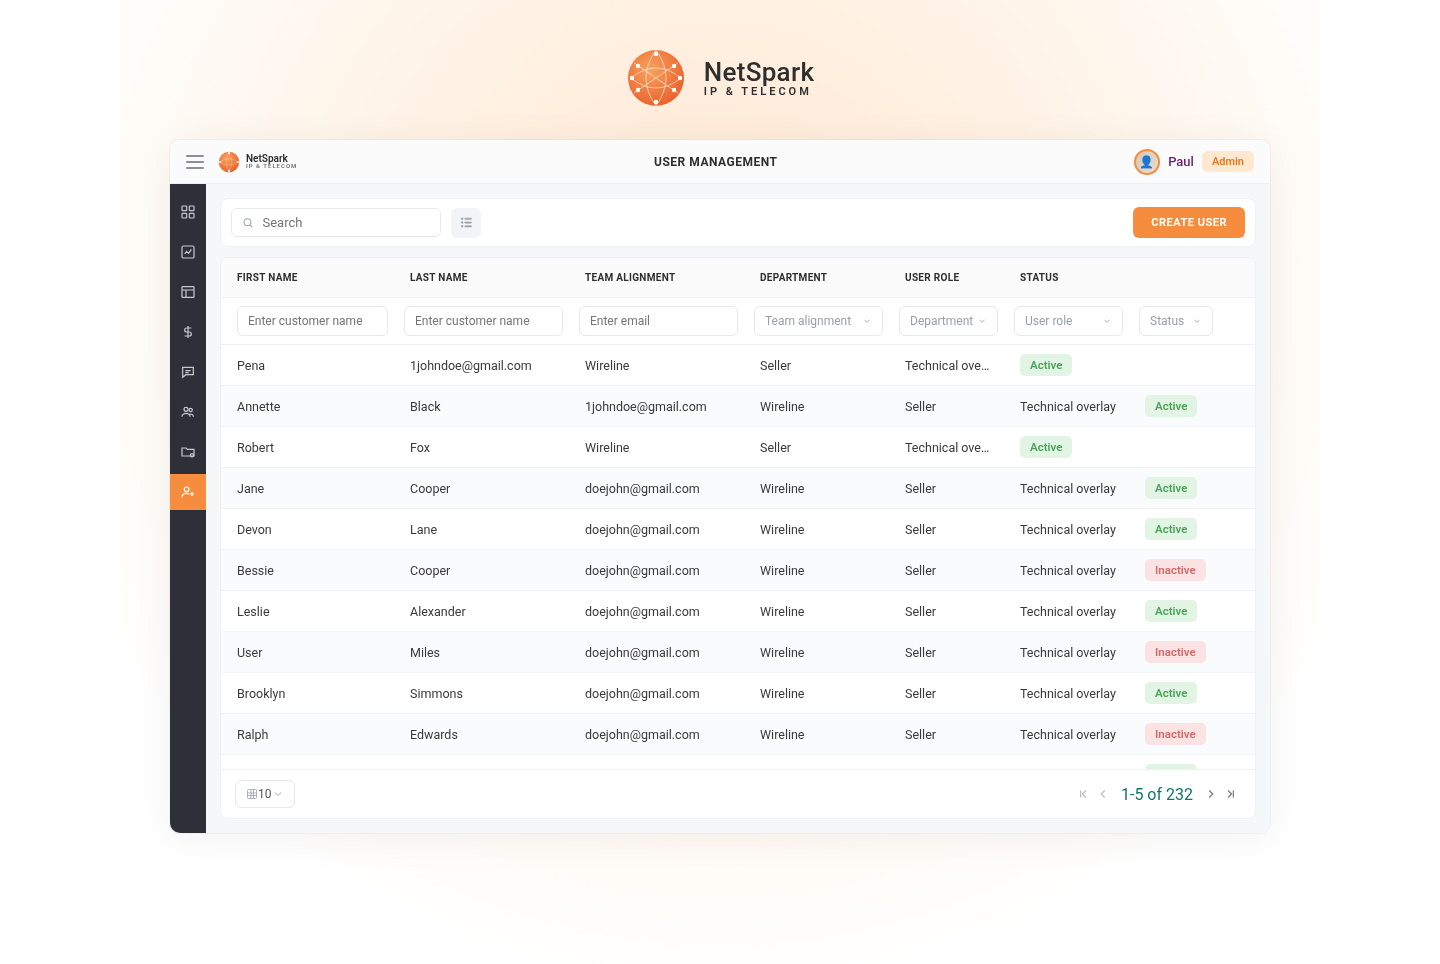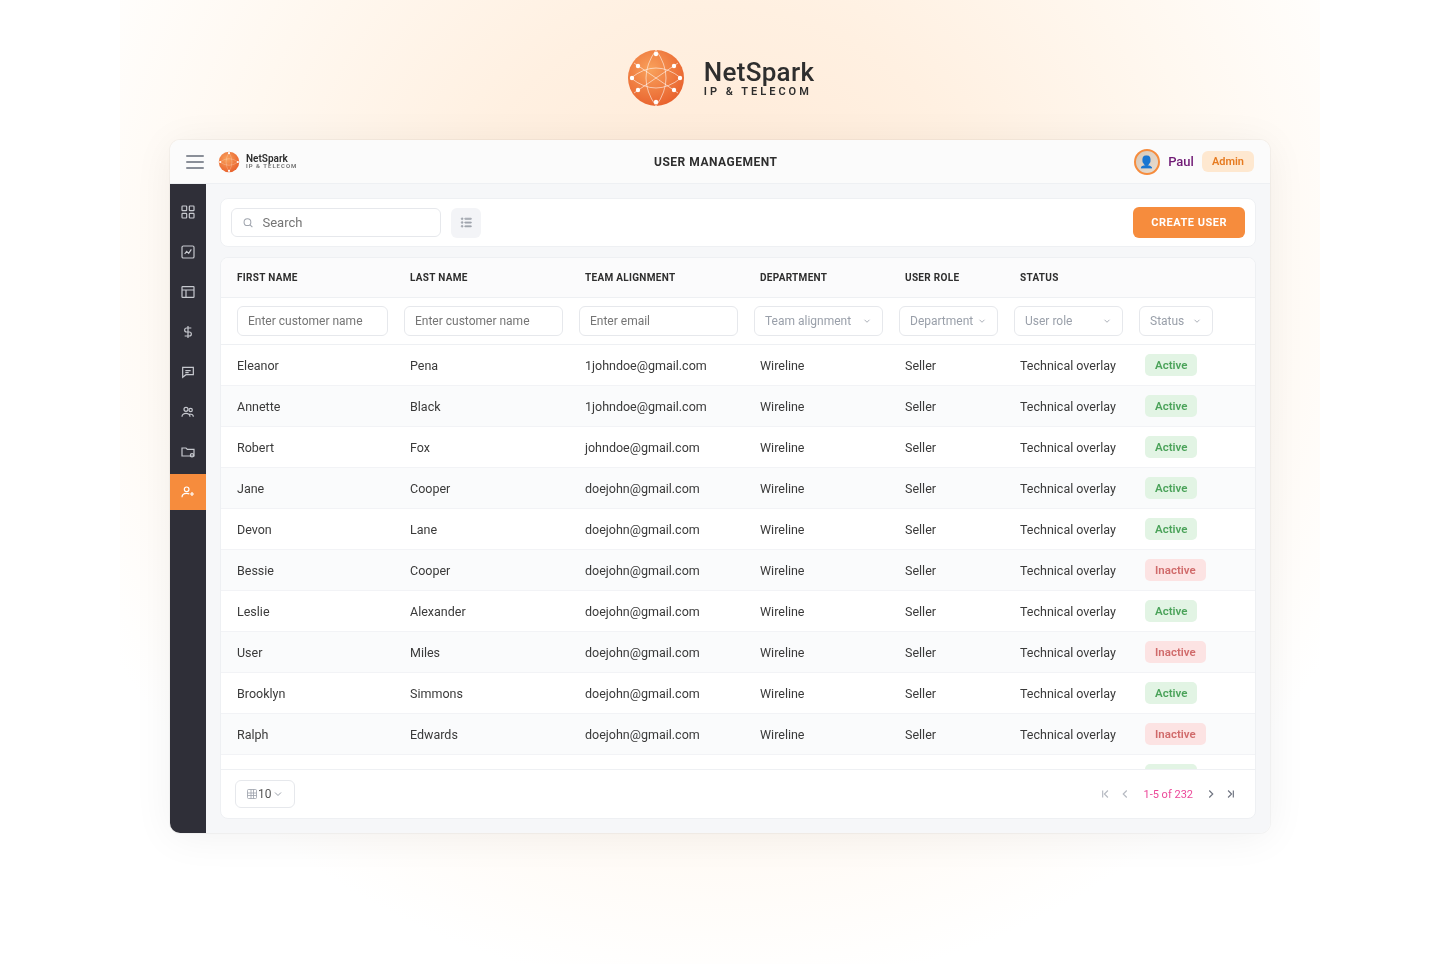--- a/index.html
+++ b/index.html
@@ -78,21 +78,21 @@
 .status-pill { display:inline-block; font-size:11.5px; font-weight:600; padding:4px 10px; border-radius:5px; }
 .status-active { background:#E2F4E4; color:#4BA35A; }
 .status-inactive { background:#FCE3E3; color:#D06A6A; }
 .frow > div:first-child, .trow > div:first-child, .thead > div:first-child { padding-left:16px; }
 
 
 .pager { display:flex; align-items:center; padding:10px 14px; border-top:1px solid #EEF0F3; }
 .page-size { display:flex; align-items:center; border:1px solid #E6E8EC; border-radius:6px; padding:6px 10px; font-size:12px; color:#555; cursor:pointer; }
 .page-size svg { width:12px; height:12px; stroke:#9AA0AA; fill:none; }
 .pager .spacer { flex:1; }
-.page-info { font-size:11px; color:#ec4899; margin:0 8px; }
+.page-info { font-size:16px; color:#0f766e; margin:0 8px; }
 .page-btn { width:20px; height:20px; display:flex; align-items:center; justify-content:center; cursor:pointer; }
 .page-btn svg { width:14px; height:14px; stroke:#B6BAC2; fill:none; }
 .page-btn.en svg { stroke:#6f7480; }
 
 
 .globe circle.bg { fill:url(#g1); }
 .globe path { stroke:#fff; stroke-width:.8; fill:none; opacity:.7; }
 .globe .dot { fill:#fff; }
 </style>
 </head>
@@ -288,41 +288,39 @@
                 <span>Status</span>
                 <svg viewBox="0 0 24 24" stroke-width="2">
                   <path d="M6 9l6 6 6-6"></path>
                 </svg>
               </div>
             </div>
         </div>
 
         <div class="tbody" id="tbody">
             <div class="trow">
-              <div>Eleanor</div>
               <div>Pena</div>
               <div>1johndoe@gmail.com</div>
               <div>Wireline</div>
               <div>Seller</div>
               <div>Technical overlay</div>
               <div><span class="status-pill status-active">Active</span></div>
             </div>
             <div class="trow">
               <div>Annette</div>
               <div>Black</div>
               <div>1johndoe@gmail.com</div>
               <div>Wireline</div>
               <div>Seller</div>
               <div>Technical overlay</div>
               <div><span class="status-pill status-active">Active</span></div>
             </div>
             <div class="trow">
               <div>Robert</div>
               <div>Fox</div>
-              <div>johndoe@gmail.com</div>
               <div>Wireline</div>
               <div>Seller</div>
               <div>Technical overlay</div>
               <div><span class="status-pill status-active">Active</span></div>
             </div>
             <div class="trow">
               <div>Jane</div>
               <div>Cooper</div>
               <div>doejohn@gmail.com</div>
               <div>Wireline</div>

